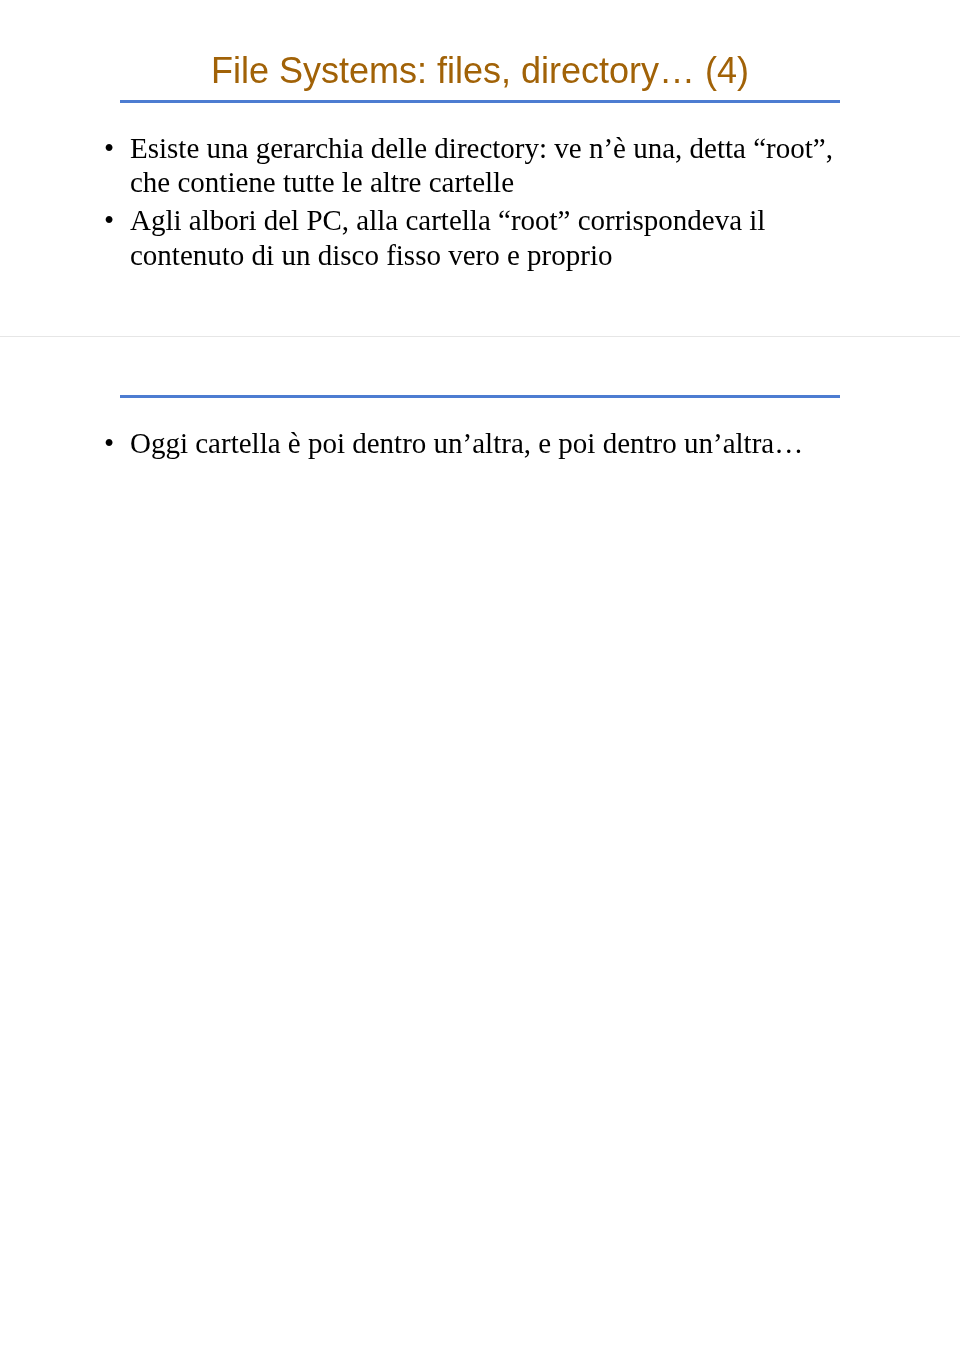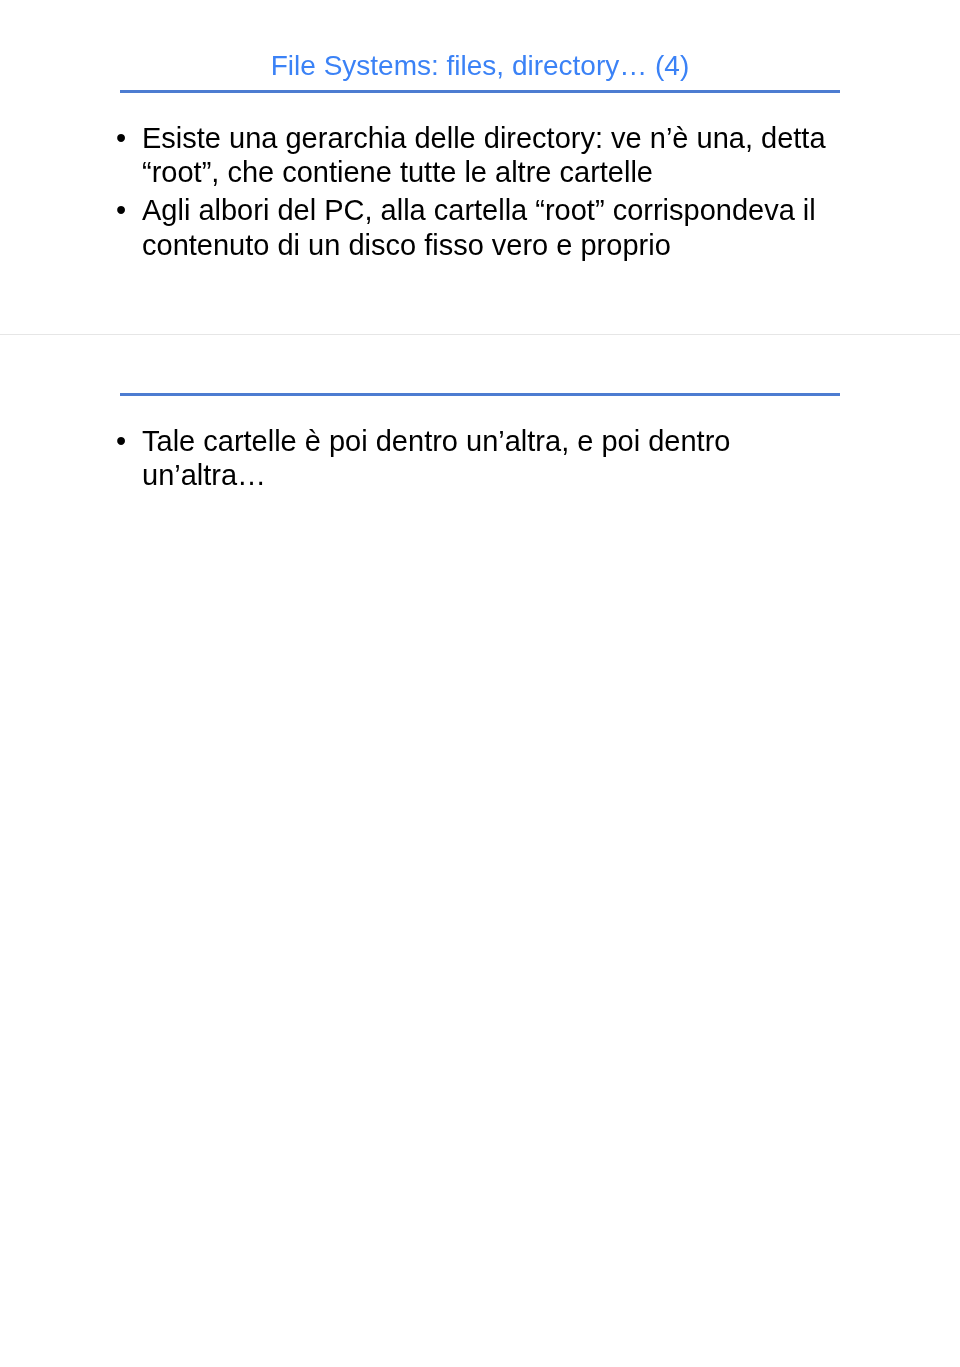--- a/index.html
+++ b/index.html
@@ -12,39 +12,40 @@
   .page {
     width: 960px;
     margin: 0 auto;
     background: #fff;
   }
   .slide {
     box-sizing: border-box;
     padding: 50px 100px 60px 100px;
   }
   .slide-title {
-    color: #3b82f6;
-    font-size: 28px;
+    color: #a16207;
+    font-size: 36px;
     font-weight: 400;
     text-align: center;
     margin: 0 0 6px 0;
   }
   .rule {
     height: 3px;
     background: #4d7cd1;
     width: 720px;
     margin: 8px auto 28px auto;
   }
   ul.bullets {
     list-style: none;
-    margin: 12px;
+    margin: 0;
     padding: 0;
     font-size: 29px;
     line-height: 1.18;
     color: #000;
+    font-family: Liberation Serif, serif;
   }
   ul.bullets li {
     position: relative;
     padding-left: 30px;
     margin-bottom: 4px;
   }
   ul.bullets li::before {
     content: "•";
     position: absolute;
     left: 4px;
@@ -70,17 +71,17 @@
       <li>Esiste una gerarchia delle directory: ve n’è una, detta “root”, che contiene tutte le altre cartelle</li>
       <li>Agli albori del PC, alla cartella “root” corrispondeva il contenuto di un disco fisso vero e proprio</li>
     </ul>
   </div>
 
   <div class="separator"></div>
 
   <div class="slide">
     <div class="rule"></div>
     <ul class="bullets">
-      <li>Tale cartelle è poi dentro un’altra, e poi dentro un’altra…</li>
+      <li>Oggi cartella è poi dentro un’altra, e poi dentro un’altra…</li>
     </ul>
   </div>
 
 </div>
 
 </body></html>

